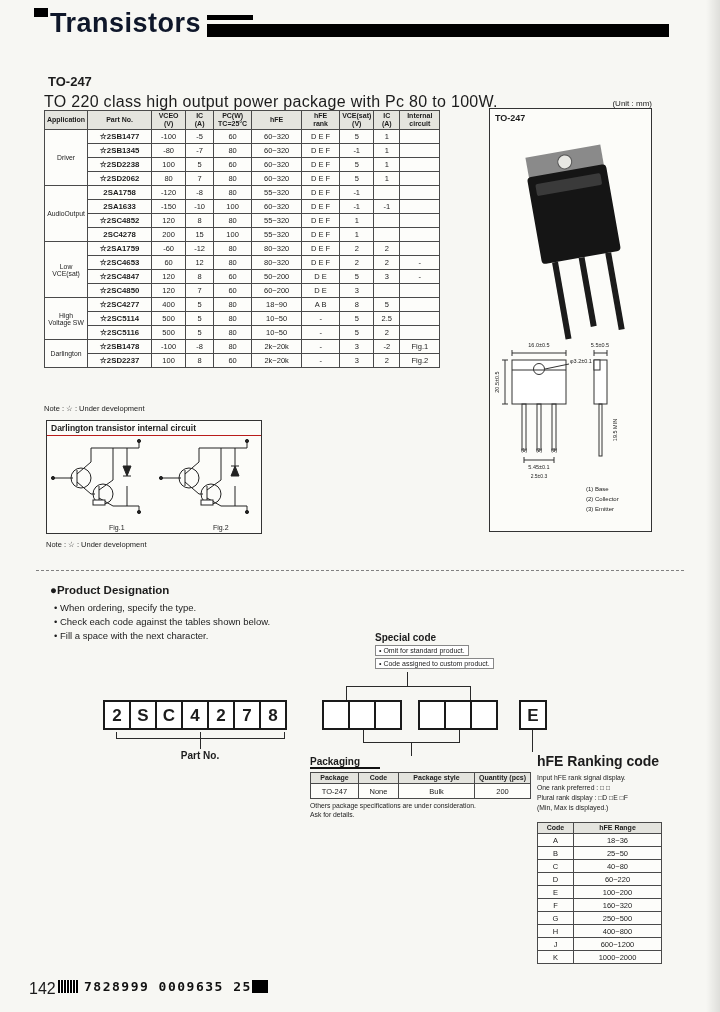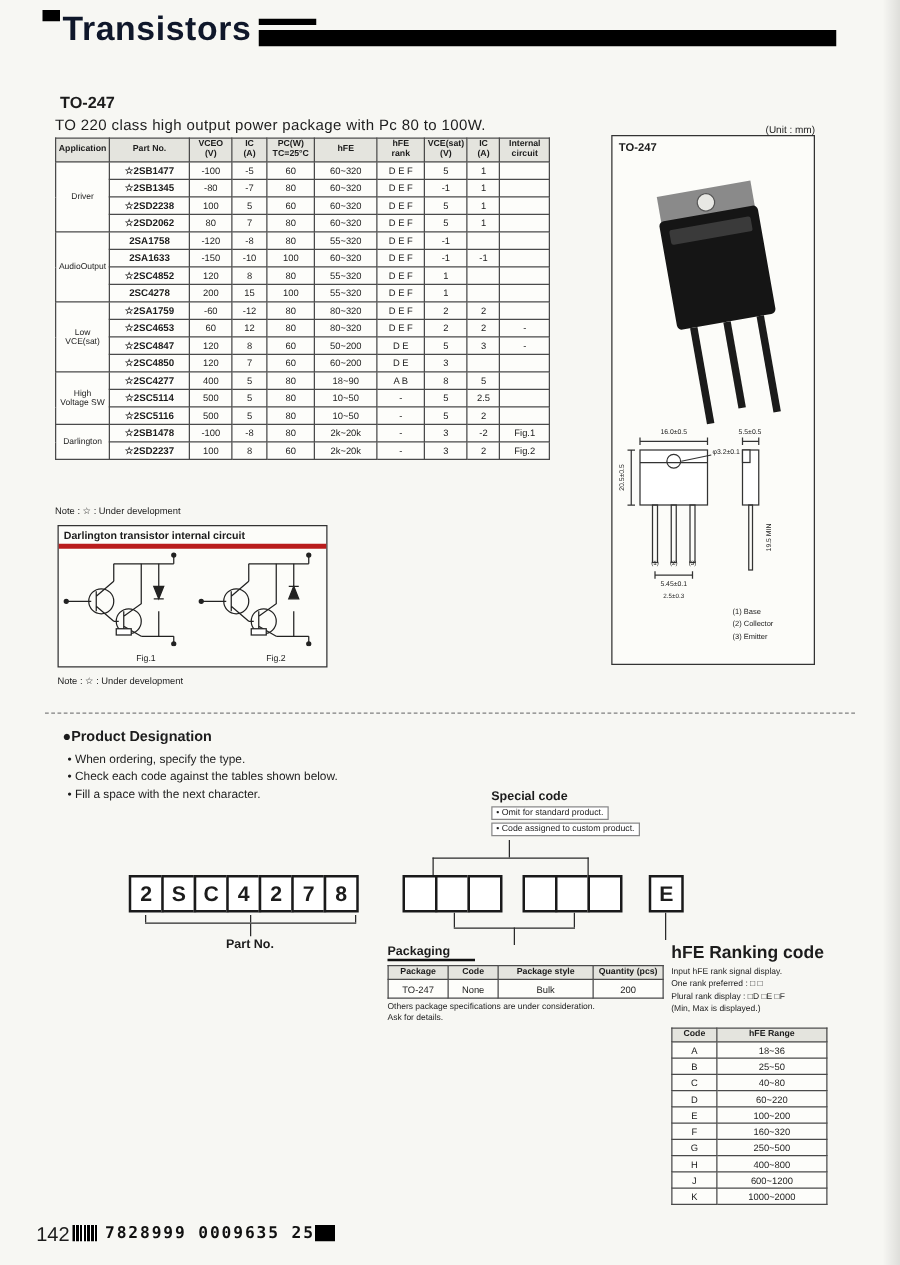--- a/index.html
+++ b/index.html
@@ -16,21 +16,21 @@
   .scan-shade { position:absolute; right:0; top:0; width:14px; height:100%;
     background:linear-gradient(90deg, rgba(0,0,0,0), rgba(0,0,0,0.10)); pointer-events:none; }
 
   
   .corner-mark { left:34px; top:8px; width:14px; height:9px; background:#000; }
   .masthead-title { left:50px; top:8px; font-size:27px; font-weight:bold; letter-spacing:0.5px; color:#0f172a; }
   .masthead-tick { left:207px; top:15px; width:46px; height:5px; background:#000; }
   .masthead-bar { left:207px; top:24px; width:462px; height:13px; background:#000; }
 
   .section-heading { left:48px; top:74px; font-size:13px; font-weight:bold; }
-  .intro-text { left:44px; top:93px; font-size:12px; letter-spacing:0.3px; }
+  .intro-text { left:44px; top:93px; font-size:16px; letter-spacing:0.3px; }
   .unit-note { left:560px; top:99px; width:92px; text-align:right; font-size:8px; }
 
   
   table.datatable { border-collapse:collapse; background:#fdfdfa; }
   .datatable th, .datatable td { border:1px solid #4a4a4a; font-size:7.5px; padding:1px 2px;
     text-align:center; vertical-align:middle; }
   .datatable th { background:#e4e4de; font-weight:bold; white-space:pre-line; font-size:7px; line-height:1.15; }
 
   #parts-table-wrap { left:44px; top:110px; }
   #parts-table td { height:14px; }
@@ -44,37 +44,37 @@
   #parts-table th:nth-child(8){width:32px}
   #parts-table th:nth-child(9){width:26px}
   #parts-table th:nth-child(10){width:40px}
   #parts-table .app-cell { font-size:6.8px; }
   #parts-table .part-cell { font-weight:bold; font-size:7.8px; white-space:nowrap; }
 
   .table-note { left:44px; top:404px; font-size:7.5px; }
 
   
   .circuit-box { left:46px; top:420px; width:216px; height:114px; border:1px solid #333; background:#fcfcf9; }
-  .circuit-title { padding:2px 4px; font-size:8.5px; font-weight:bold; border-bottom:4px solid #b91c1c; }
+  .circuit-title { padding:2px 4px; font-size:8.5px; font-weight:bold; border-bottom:1px solid #b91c1c; }
   .fig-label { position:absolute; bottom:2px; font-size:7px; }
   .fig1-label { left:62px; }
   .fig2-label { left:166px; }
   .circuit-note { left:46px; top:540px; font-size:7.5px; }
 
   
   .package-panel { left:489px; top:108px; width:163px; height:424px; border:1.2px solid #333; background:#fcfcf9; }
   .package-title { position:absolute; left:5px; top:4px; font-size:9px; font-weight:bold; }
   .package-svg { position:absolute; left:0; top:16px; }
 
   .divider-dashed { left:36px; top:570px; width:648px; height:0; border-top:1.5px dashed #808080; }
 
   
   .designation-heading { left:50px; top:584px; font-size:11.5px; font-weight:bold; }
   .bullet-item { left:54px; font-size:9.5px; }
-  .special-code { left:393px; top:632px; }
+  .special-code { left:375px; top:632px; }
   .special-code-title { font-size:10px; font-weight:bold; margin-bottom:2px; }
   .special-code-note { font-size:7px; border:1px solid #888; background:#fff; padding:1px 3px; margin-top:2px; width:fit-content; }
 
   .box-group { position:absolute; top:700px; display:flex; }
   .dbox { width:28px; height:30px; border:2px solid #1a1a1a; margin-right:-2px; background:#fff;
     font-size:17px; font-weight:bold; text-align:center; line-height:27px; }
   .part-no-label { left:160px; top:750px; width:80px; text-align:center; font-size:10px; font-weight:bold; }
 
   
   .packaging-block { left:310px; top:756px; width:226px; }

